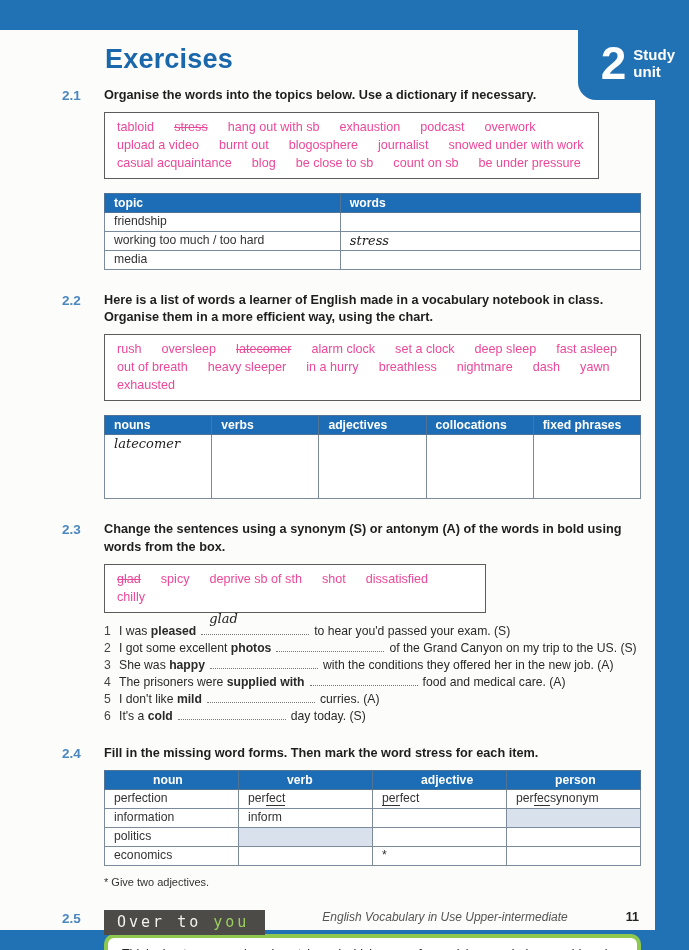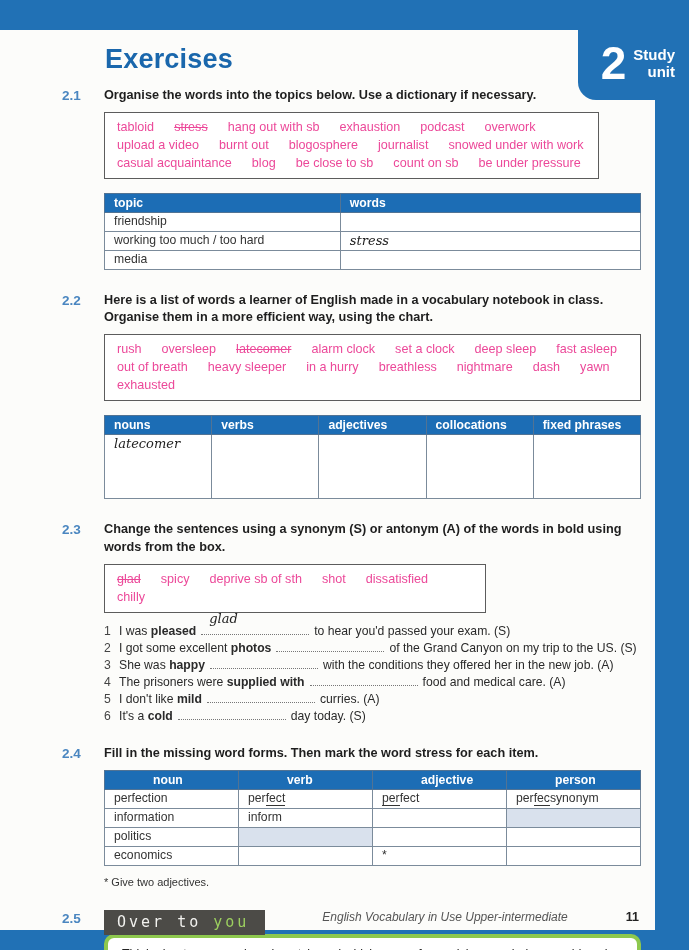--- a/index.html
+++ b/index.html
@@ -7,21 +7,21 @@
     --green:#8ec84e; --tag-bg:#4c4b47; --tag-green:#9ccf5f; --shaded:#d9e1ed; --paper:#fcfcfa;
   }
   *{box-sizing:border-box; margin:0; padding:0;}
   body{font-family:"Liberation Sans", sans-serif;}
   .canvas{position:relative; width:689px; height:950px; background:var(--blue); overflow:hidden;}
   .page{position:absolute; left:0; top:30px; width:655px; height:900px; background:var(--paper); border-top-right-radius:12px;}
   .unit-tab{position:absolute; right:0; top:0; width:111px; height:100px; background:var(--blue);
     border-bottom-left-radius:18px; display:flex; align-items:center; justify-content:flex-end;
     padding:26px 14px 0 0; gap:7px; color:#fff;}
   .unit-num{font-size:46px; font-weight:bold; line-height:1;}
-  .unit-label{font-size:15px; font-weight:bold; text-align:right; line-height:17px;}
+  .unit-label{font-size:15px; font-weight:bold; line-height:17px;}
   .content{padding-top:10px;}
   h1.title{margin:4px 0 12px 105px; font-size:27px; font-weight:bold; color:var(--title-blue); letter-spacing:.2px;}
   .section{display:flex; margin-bottom:8px;}
   .sec-num{width:42px; margin-left:62px; flex:0 0 42px; color:var(--num-blue); font-weight:bold; font-size:13.5px; padding-top:1px;}
   .sec-body{flex:1; max-width:537px;}
   .instruction{font-weight:bold; font-size:12.7px; color:#1e1e1e; line-height:1.35; margin-bottom:8px;}
   .word-box{border:1px solid #5c5c5c; padding:5px 12px 6px 12px; font-size:12.6px; color:#ec4899; margin-bottom:14px; background:#fff;}
   .word-box .box-line{display:flex; flex-wrap:wrap; column-gap:20px; line-height:18px;}
   .w1{width:495px;}
   .narrow{width:382px; margin-bottom:10px;}

